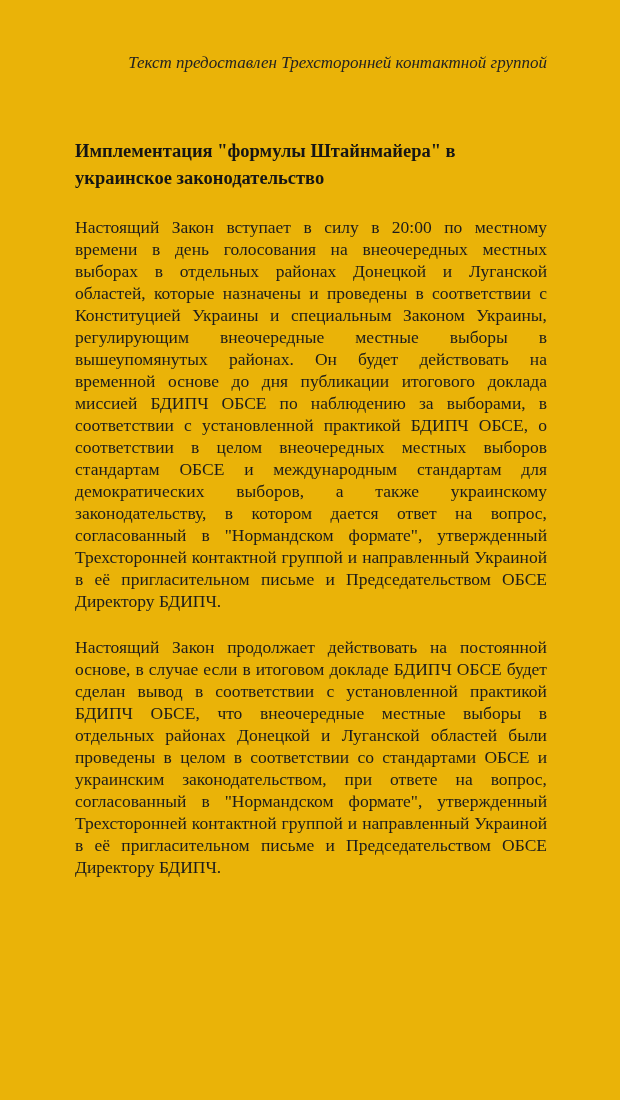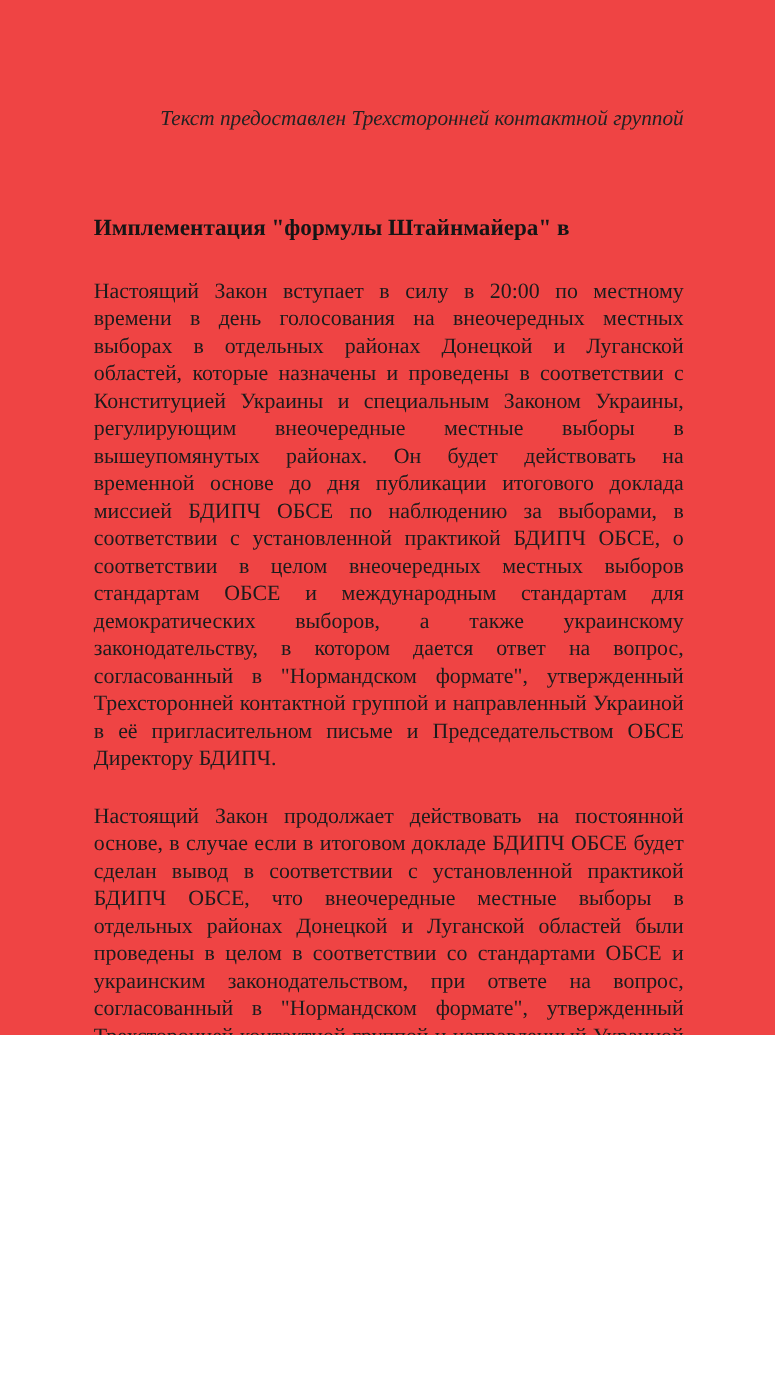--- a/index.html
+++ b/index.html
@@ -3,27 +3,27 @@
 <meta charset="utf-8">
 <style>
   html, body {
     margin: 0;
     padding: 0;
     background: #ffffff;
   }
   .page {
     position: relative;
     width: 620px;
-    height: 828px;
-    background: #ef4444;
+    height: 1100px;
+    background: #eab308;
     color: #1c1c1c;
     font-family: "Liberation Serif", "DejaVu Serif", serif;
     overflow: hidden;
     box-sizing: border-box;
-    padding: 84px 73px 0 75px;
+    padding: 52px 73px 0 75px;
   }
   .provenance {
     font-style: italic;
     font-size: 17px;
     line-height: 22px;
     text-align: right;
     color: #222222;
   }
   .doc-title {
     margin: 64px 0 0 0;
@@ -51,19 +51,20 @@
 </style>
 </head>
 <body>
 
 <div class="page">
 
   <div class="provenance">Текст предоставлен Трехсторонней контактной группой</div>
 
   <h1 class="doc-title">
     <span class="title-line">Имплементация "формулы Штайнмайера" в</span>
+    <span class="title-line">украинское законодательство</span>
   </h1>
 
   <p class="doc-paragraph first">Настоящий Закон вступает в силу в 20:00 по местному времени в день голосования на внеочередных местных выборах в отдельных районах Донецкой и Луганской областей, которые назначены и проведены в соответствии с Конституцией Украины и специальным Законом Украины, регулирующим внеочередные местные выборы в вышеупомянутых районах. Он будет действовать на временной основе до дня публикации итогового доклада миссией БДИПЧ ОБСЕ по наблюдению за выборами, в соответствии с установленной практикой БДИПЧ ОБСЕ, о соответствии в целом внеочередных местных выборов стандартам ОБСЕ и международным стандартам для демократических выборов, а также украинскому законодательству, в котором дается ответ на вопрос, согласованный в "Нормандском формате", утвержденный Трехсторонней контактной группой и направленный Украиной в её пригласительном письме и Председательством ОБСЕ Директору БДИПЧ.</p>
 
   <p class="doc-paragraph second">Настоящий Закон продолжает действовать на постоянной основе, в случае если в итоговом докладе БДИПЧ ОБСЕ будет сделан вывод в соответствии с установленной практикой БДИПЧ ОБСЕ, что внеочередные местные выборы в отдельных районах Донецкой и Луганской областей были проведены в целом в соответствии со стандартами ОБСЕ и украинским законодательством, при ответе на вопрос, согласованный в "Нормандском формате", утвержденный Трехсторонней контактной группой и направленный Украиной в её пригласительном письме и Председательством ОБСЕ Директору БДИПЧ.</p>
 
 </div>
 
 </body></html>

